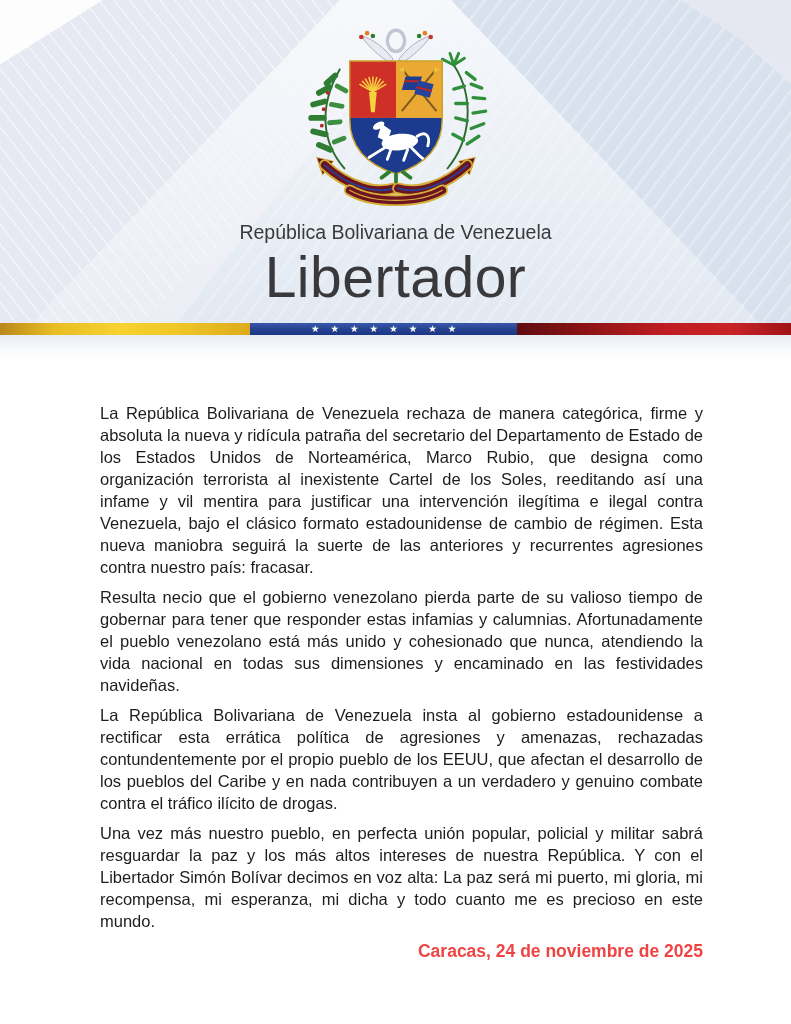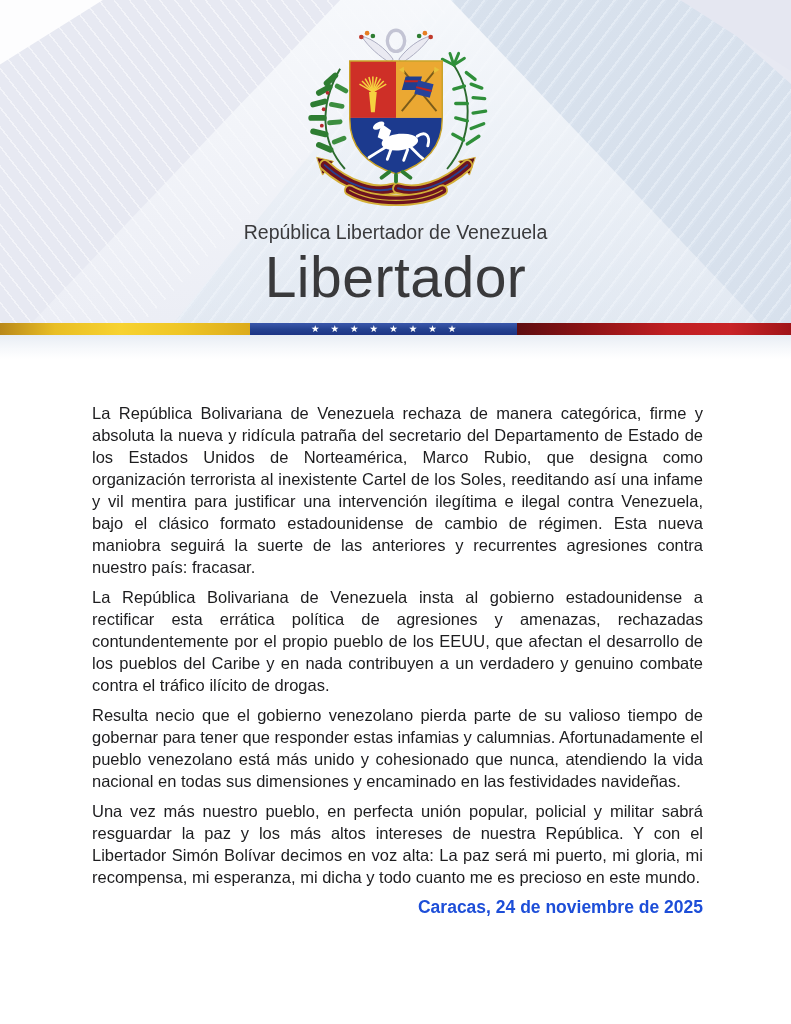--- a/index.html
+++ b/index.html
@@ -91,31 +91,31 @@
     position:absolute;top:335px;left:0;width:791px;height:24px;
     background:linear-gradient(180deg,#e8edf4 0%,#f6f8fb 55%,#ffffff 100%);
   }
   
   .content{
     position:absolute;top:357px;left:0;width:791px;
     padding:45px 88px 0 88px;
     box-sizing:border-box;
   }
   .para{
-    margin:0 0 8px 4px;
+    margin:0 0 8px 12px;
     font-size:16.5px;line-height:22px;
     text-align:justify;
     color:#1d1d1f;
   }
   .dateline{
     margin:8px 0 0 0;
     font-size:17.5px;line-height:23px;
     font-weight:bold;
     text-align:right;
-    color:#1d4ed8;
+    color:#ef4444;
   }
 </style>
 </head>
 <body>
 
 <div class="page">
 
   <header class="letterhead">
     <div class="bg stripes-right"></div>
     <div class="bg corner-tr"></div>
@@ -246,35 +246,35 @@
           <path d="M62 172 C86 186 134 186 158 172" stroke="#d4af37" stroke-width="1.2"></path>
           <g stroke="#2e7d32" stroke-width="4">
             <path d="M103 153 l-8 6"></path>
               <path d="M117 153 l8 6"></path>
               <path d="M110 156 l0 7"></path>
           </g>
         </g>
       </svg>
     </div>
 
-    <div class="country">República Libertador de Venezuela</div>
+    <div class="country">República Bolivariana de Venezuela</div>
     <div class="doc-title">Libertador</div>
   </header>
 
   <div class="flag-bar">
     <div class="seg seg-yellow"></div>
     <div class="seg seg-blue">
       <span class="stars">★ ★ ★ ★ ★ ★ ★ ★</span>
     </div>
     <div class="seg seg-red"></div>
   </div>
 
   <div class="fade"></div>
 
   <main class="content">
     <p class="para">La República Bolivariana de Venezuela rechaza de manera categórica, firme y absoluta la nueva y ridícula patraña del secretario del Departamento de Estado de los Estados Unidos de Norteamérica, Marco Rubio, que designa como organización terrorista al inexistente Cartel de los Soles, reeditando así una infame y vil mentira para justificar una intervención ilegítima e ilegal contra Venezuela, bajo el clásico formato estadounidense de cambio de régimen. Esta nueva maniobra seguirá la suerte de las anteriores y recurrentes agresiones contra nuestro país: fracasar.</p>
+    <p class="para">Resulta necio que el gobierno venezolano pierda parte de su valioso tiempo de gobernar para tener que responder estas infamias y calumnias. Afortunadamente el pueblo venezolano está más unido y cohesionado que nunca, atendiendo la vida nacional en todas sus dimensiones y encaminado en las festividades navideñas.</p>
     <p class="para">La República Bolivariana de Venezuela insta al gobierno estadounidense a rectificar esta errática política de agresiones y amenazas, rechazadas contundentemente por el propio pueblo de los EEUU, que afectan el desarrollo de los pueblos del Caribe y en nada contribuyen a un verdadero y genuino combate contra el tráfico ilícito de drogas.</p>
-    <p class="para">Resulta necio que el gobierno venezolano pierda parte de su valioso tiempo de gobernar para tener que responder estas infamias y calumnias. Afortunadamente el pueblo venezolano está más unido y cohesionado que nunca, atendiendo la vida nacional en todas sus dimensiones y encaminado en las festividades navideñas.</p>
     <p class="para">Una vez más nuestro pueblo, en perfecta unión popular, policial y militar sabrá resguardar la paz y los más altos intereses de nuestra República. Y con el Libertador Simón Bolívar decimos en voz alta: La paz será mi puerto, mi gloria, mi recompensa, mi esperanza, mi dicha y todo cuanto me es precioso en este mundo.</p>
     <p class="dateline">Caracas, 24 de noviembre de 2025</p>
   </main>
 
 </div>
 
 </body></html>

